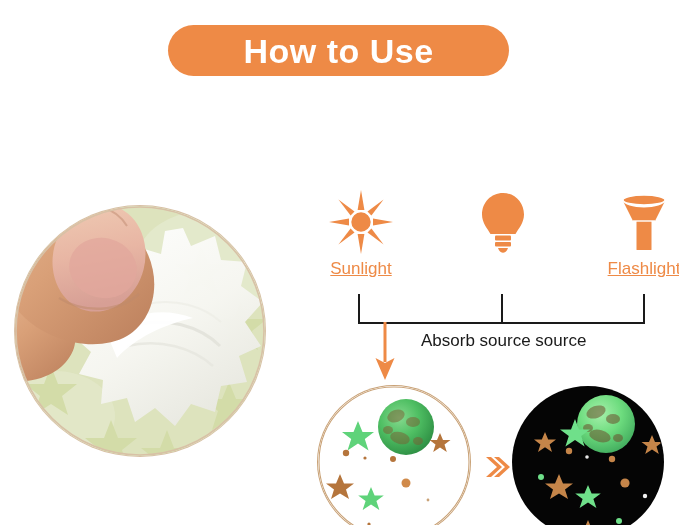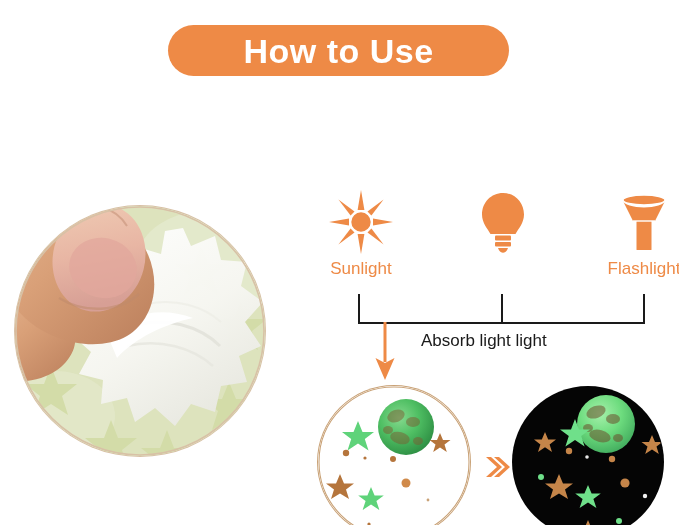--- a/index.html
+++ b/index.html
@@ -31,21 +31,21 @@
     background:#dfe6c9;
   }
   .photo-circle svg{display:block;width:250px;height:250px;}
 
   
   .source{
     position:absolute;top:176px;width:120px;text-align:center;
   }
   .source .icon{height:64px;display:flex;align-items:flex-end;justify-content:center;}
   .source .label{
-    margin-top:6px;color:#ee8a46;font-size:17px;white-space:nowrap;line-height:1.1;
+    margin-top:6px;color:#ee8a46;font-size:17px;white-space:nowrap;line-height:1.1;text-decoration:underline;
   }
   #src-sun{left:301px;}
   #src-bulb{left:443px;}
   #src-flash{left:584px;}
 
   
   .bracket-line{position:absolute;background:#1a1a1a;}
   #bracket-bottom{left:358px;top:308px;width:287px;height:2px;}
   #bracket-stem-left{left:358px;top:280px;width:2px;height:29px;}
   #bracket-stem-mid{left:501px;top:280px;width:2px;height:29px;}
@@ -189,21 +189,21 @@
       </svg>
     </div>
     <div class="label">Flashlight</div>
   </div>
 
   <div class="bracket-line" id="bracket-stem-left"></div>
   <div class="bracket-line" id="bracket-stem-mid"></div>
   <div class="bracket-line" id="bracket-stem-right"></div>
   <div class="bracket-line" id="bracket-bottom"></div>
 
-  <div class="absorb-label">Absorb light light</div>
+  <div class="absorb-label">Absorb source source</div>
 
   <div class="down-arrow">
     <svg width="26" height="60" viewBox="0 0 26 60" xmlns="http://www.w3.org/2000/svg">
       <line x1="13" y1="0" x2="13" y2="40" stroke="#ee8a46" stroke-width="3"></line>
       <polygon points="13,58 3.5,36 13,41 22.5,36" fill="#ee8a46"></polygon>
     </svg>
   </div>
 
   <div class="result-circle" id="circle-before">
     <svg viewBox="0 0 152 152" xmlns="http://www.w3.org/2000/svg">

